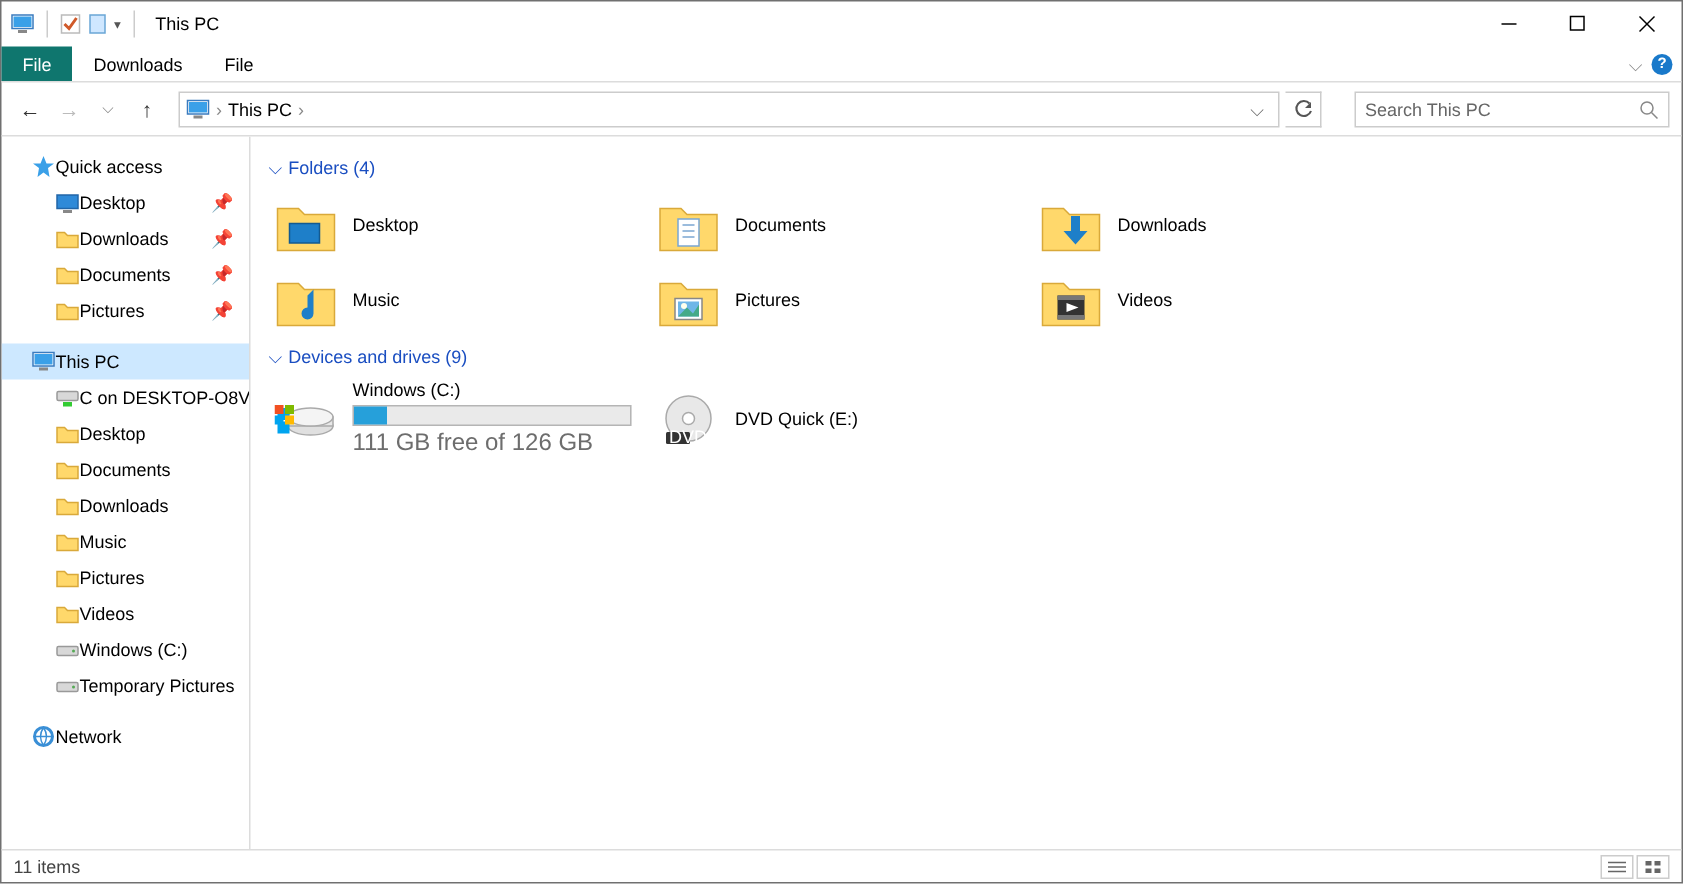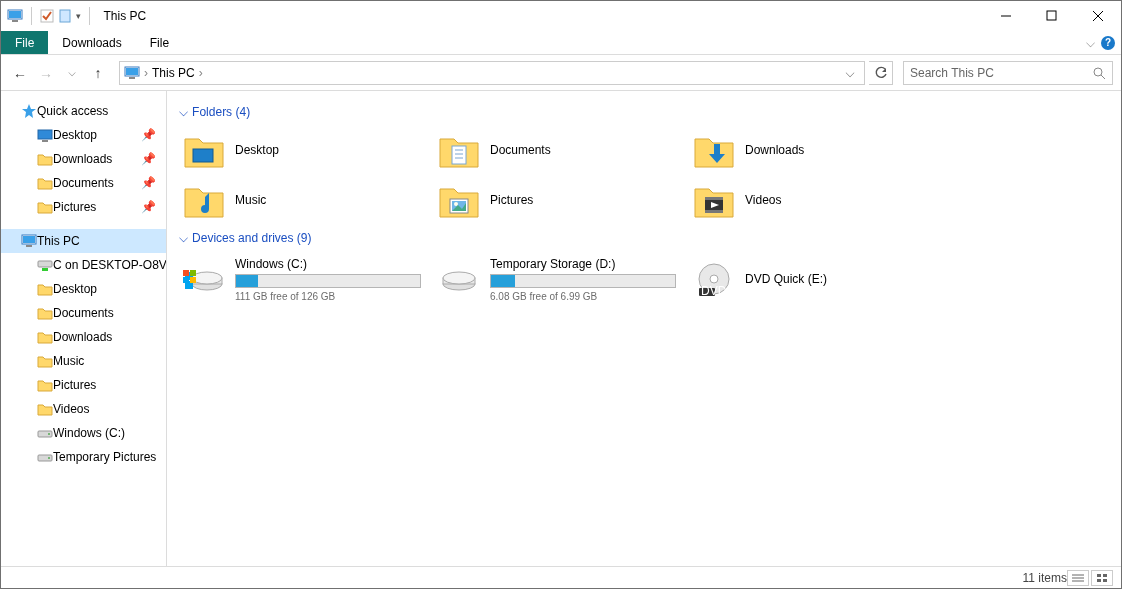--- a/index.html
+++ b/index.html
@@ -18,44 +18,44 @@
 .ribbon-right{margin-left:auto;display:flex;align-items:center;padding-right:6px;gap:6px}
 .help-circle{width:14px;height:14px;border-radius:50%;background:#1979ca;color:#fff;display:flex;align-items:center;justify-content:center;font-size:10px;font-weight:bold}
 
 .navbar{height:36px;display:flex;align-items:center;gap:4px;padding:0 8px;border-bottom:1px solid #dcdcdc}
 .nav-arrow{width:22px;height:22px;display:flex;align-items:center;justify-content:center;font-size:14px;color:#333}
 .nav-arrow.disabled{color:#bbb}
 .addr-bar{flex:1;height:24px;border:1px solid #ccc;display:flex;align-items:center;padding:0 4px;gap:4px;margin-left:6px}
 .addr-text{flex:1}
 .addr-btn{width:20px;text-align:center;color:#666}
 .refresh-btn{width:24px;height:24px;border:1px solid #ccc;border-left:none;display:flex;align-items:center;justify-content:center}
-.search-box{width:210px;height:24px;border:1px solid #ccc;margin-left:6px;display:flex;align-items:center;padding:0 6px;color:#666}
+.search-box{width:210px;height:24px;border:1px solid #ccc;margin-left:18px;display:flex;align-items:center;padding:0 6px;color:#666}
 .search-box span.ph{flex:1}
 
 .body{flex:1;display:flex;overflow:hidden}
 .sidebar{width:166px;border-right:1px solid #dcdcdc;padding-top:8px;overflow:hidden}
 .side-item{display:flex;align-items:center;height:24px;padding-left:20px;gap:0;white-space:nowrap}
 .side-item.lvl2{padding-left:36px}
 .side-item.sel{background:#cde8ff}
 .pin{margin-left:auto;margin-right:10px;color:#888}
 .side-spacer{height:10px}
 .content{flex:1;overflow:auto;padding:8px 0 8px 10px}
 .group-header{color:#1a4ec1;font-size:12px;display:flex;align-items:center;gap:4px;margin:6px 0 6px 2px}
 .items-grid{display:flex;flex-wrap:wrap}
 .folder-item{width:255px;height:50px;display:flex;align-items:center;gap:10px;padding-left:6px}
 .big-folder{width:42px;height:42px;position:relative}
 .drive-item{width:255px;height:56px;display:flex;align-items:center;gap:10px;padding-left:6px}
 .drive-item.highlighted{border:2px solid #d8222a;width:232px;height:58px}
 .drive-icon{width:42px;height:42px;display:flex;align-items:center;justify-content:flex-start;font-size:26px;color:#888}
 .drive-body{display:flex;flex-direction:column;gap:3px}
 .bar{width:186px;height:14px;border:1px solid #b5b5b5;background:#eaeaea;position:relative}
 .bar-fill{position:absolute;left:0;top:0;bottom:0;background:#26a0da}
-.subtext{color:#6d6d6d;font-size:10px}
-
-.statusbar{height:22px;border-top:1px solid #dcdcdc;display:flex;align-items:center;padding:0 8px;justify-content:flex-end;color:#444}
+.subtext{color:#6d6d6d;font-size:16px}
+
+.statusbar{height:22px;border-top:1px solid #dcdcdc;display:flex;align-items:center;padding:0 8px;justify-content:space-between;color:#444}
 .view-toggles{display:flex;gap:2px}
 .view-btn{width:22px;height:16px;border:1px solid #ccc;display:flex;align-items:center;justify-content:center;font-size:10px}
 
 .icn{display:inline-flex;align-items:center;justify-content:center}
 svg{display:block}
 </style>
 </head>
 <body>
 
 <div class="titlebar">
@@ -281,20 +281,30 @@
           <span class="icn">
             <svg width="16" height="16">
               <rect x="1" y="6" width="14" height="6" rx="1" fill="#d8d8d8" stroke="#999"></rect>
               <circle cx="12" cy="9" r="1" fill="#5a5"></circle>
             </svg>
           </span>
           <span>Temporary Pictures</span>
         </div>
       </div>
     <div class="side-spacer"></div>
+    <div class="side-item">
+      <span class="icn">
+          <svg width="16" height="16">
+            <circle cx="8" cy="8" r="6" fill="none" stroke="#3a8fd6" stroke-width="2"></circle>
+            <line x1="2" y1="8" x2="14" y2="8" stroke="#3a8fd6"></line>
+            <path d="M8 2 Q4 8 8 14 Q12 8 8 2" fill="none" stroke="#3a8fd6"></path>
+          </svg>
+        </span>
+      <span>Network</span>
+    </div>
   </div>
 
   <div class="content">
     <div class="group-header">
       <span>⌵</span>
       <span>Folders (4)</span>
     </div>
     <div class="items-grid" id="folders-grid">
         <div class="folder-item">
           <span class="big-folder">
@@ -388,36 +398,20 @@
             <span>Windows (C:)</span>
             <div class="bar">
               <div class="bar-fill" style="width:12%"></div>
             </div>
             <span class="subtext">111 GB free of 126 GB</span>
           </div>
         </div>
         <div class="drive-item">
           <span class="drive-icon">
             <svg width="42" height="42">
-              <ellipse cx="21" cy="26" rx="16" ry="6" fill="#e0e0e0" stroke="#aaa"></ellipse>
-              <rect x="5" y="20" width="32" height="6" fill="#e8e8e8" stroke="#aaa"></rect>
-              <ellipse cx="21" cy="20" rx="16" ry="6" fill="#f4f4f4" stroke="#aaa"></ellipse>
-            </svg>
-          </span>
-          <div class="drive-body">
-            <span>Temporary Storage (D:)</span>
-            <div class="bar">
-              <div class="bar-fill" style="width:13%"></div>
-            </div>
-            <span class="subtext">6.08 GB free of 6.99 GB</span>
-          </div>
-        </div>
-        <div class="drive-item">
-          <span class="drive-icon">
-            <svg width="42" height="42">
               <circle cx="21" cy="21" r="15" fill="#e8e8e8" stroke="#aaa"></circle>
               <circle cx="21" cy="21" r="4" fill="#fff" stroke="#aaa"></circle>
               <rect x="6" y="30" width="16" height="8" rx="1" fill="#333"></rect>
               <text x="8" y="37" fill="#fff" font-size="6">DVD</text>
             </svg>
           </span>
           <div class="drive-body">
             <span>DVD Quick (E:)</span>
           </div>
         </div>

